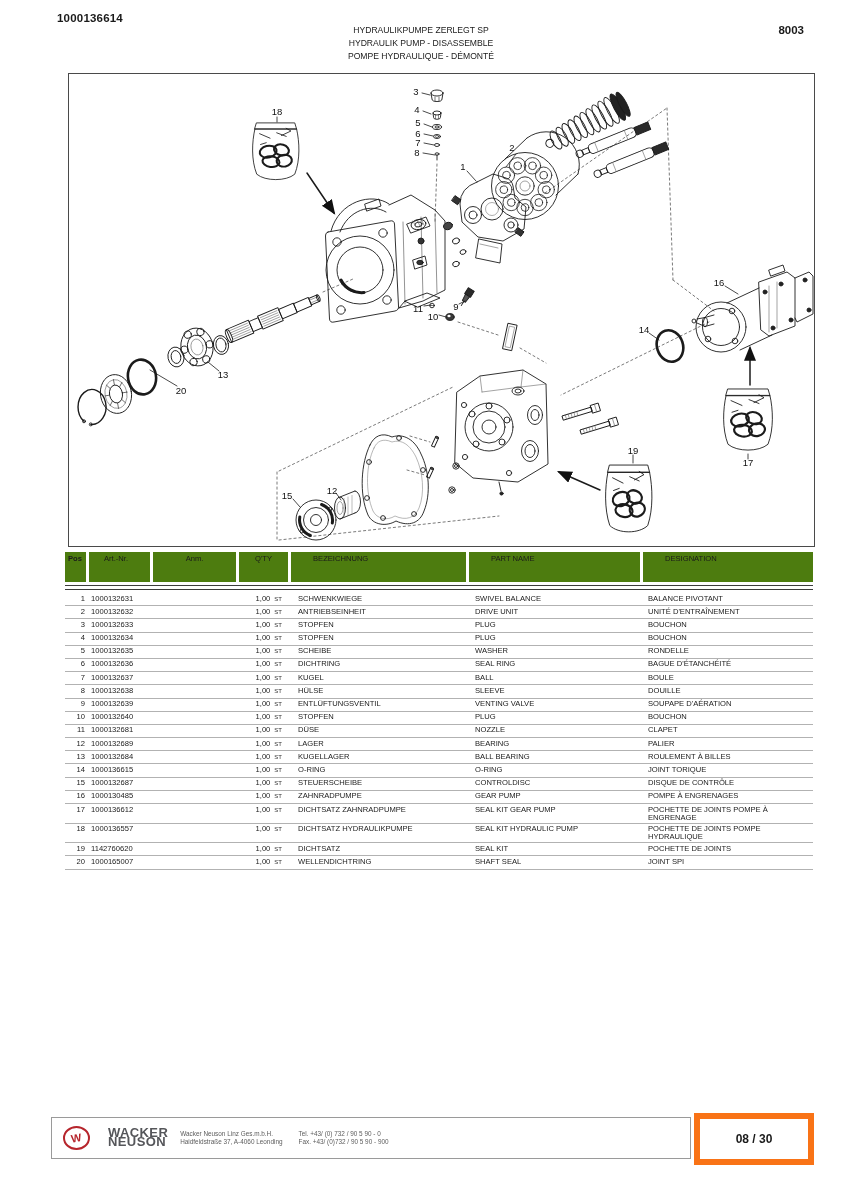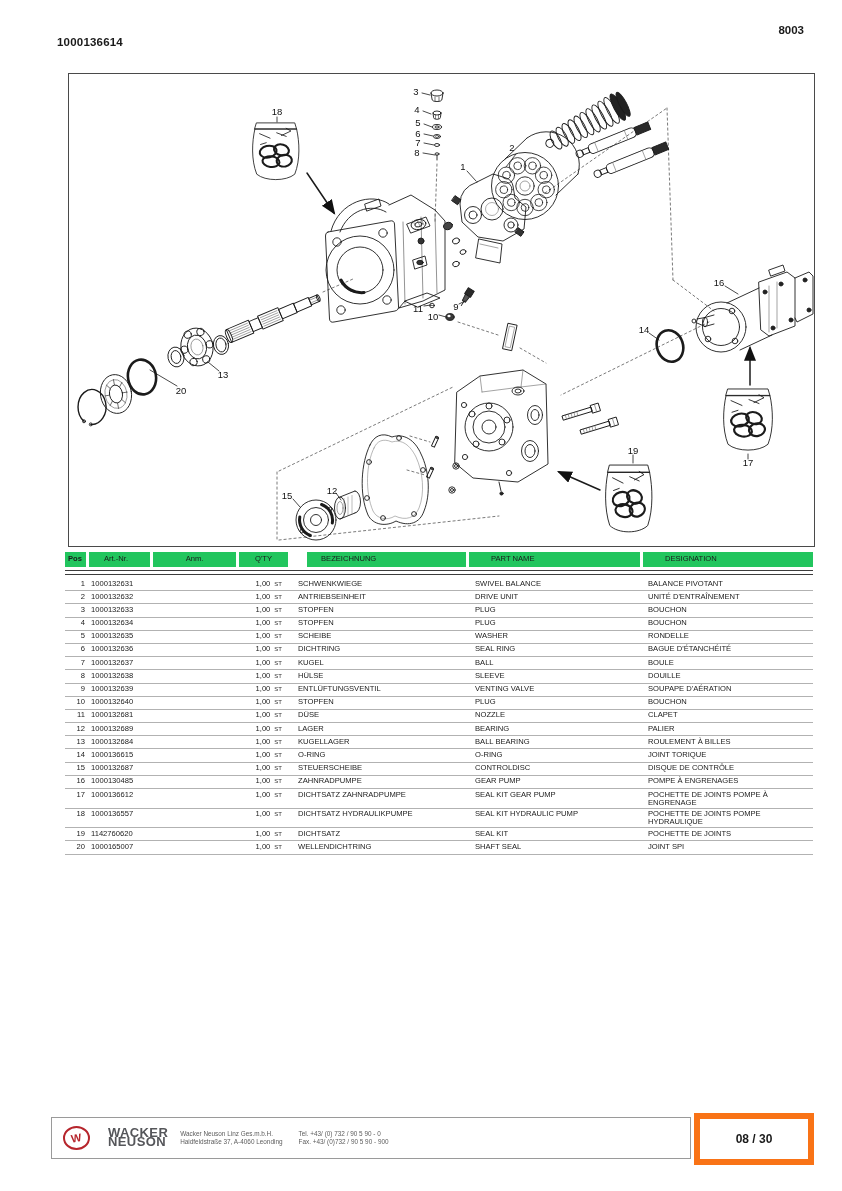--- a/index.html
+++ b/index.html
@@ -1,34 +1,34 @@
 <!DOCTYPE html>
 <html><head>
 <meta charset="utf-8">
 <style>
   html,body{margin:0;padding:0;background:#fff;}
   #page{position:relative;width:842px;height:1191px;background:#fff;overflow:hidden;
         font-family:"Liberation Sans","DejaVu Sans",sans-serif;color:#1a1a1a;}
   
-  .doc-number{position:absolute;left:57px;top:36px;font-size:11.5px;font-weight:bold;letter-spacing:.2px;}
+  .doc-number{position:absolute;left:57px;top:12px;font-size:11.5px;font-weight:bold;letter-spacing:.2px;}
   .page-code{position:absolute;right:38px;top:24px;font-size:11.5px;font-weight:bold;}
   .titles{position:absolute;left:0;right:0;top:24px;text-align:center;font-size:8.6px;line-height:13px;}
   
   #diagram{position:absolute;left:68px;top:73px;width:745px;height:472px;border:1px solid #4a4a4a;}
   #diagram svg{position:absolute;left:0;top:0;}
   #callouts{position:absolute;left:0;top:0;width:100%;height:100%;}
   .callout{position:absolute;transform:translate(-50%,-55%);font-size:9.5px;color:#111;}
   
   #ptable{position:absolute;left:65px;top:552px;width:748px;font-size:7.6px;}
   .thead,.trow{display:grid;grid-template-columns:24px 64px 86px 52px 178px 174px 1fr;}
-  .thead .hc{background:#22c55e;height:15px;line-height:13px;margin-right:3px;white-space:nowrap;}
+  .thead .hc{background:#4d7c0f;height:30px;line-height:13px;margin-right:3px;white-space:nowrap;}
   .hc.pos{font-weight:bold;padding-left:3px;}
   .hc.art{padding-left:15px;}
   .hc.anm,.hc.qty{text-align:center;}
-  .hc.bez{padding-left:14px;margin-left:16px;}
+  .hc.bez{padding-left:22px;}
   .hc.part{padding-left:22px;}
   .hc.des{padding-left:22px;margin-right:0;}
   .dbl-rule{height:3px;border-top:1.4px solid #3c3c3c;border-bottom:1px solid #3c3c3c;margin-top:3px;}
   #tbody{margin-top:3px;}
   .trow{border-bottom:1px solid #b2b2b2;min-height:10.2px;padding:1.5px 0 0.5px 0;align-items:start;}
   .tc{white-space:pre-line;line-height:8.3px;}
   .tc.pos{text-align:right;padding-right:4px;}
   .tc.art{padding-left:2px;}
   .tc.qty{display:flex;justify-content:flex-end;align-items:baseline;padding-right:9px;}
   .tc.qty .unit{font-size:6px;margin-left:4px;color:#333;}
@@ -51,20 +51,25 @@
   .ld{stroke-width:.8;}
   .or{stroke-width:2.2;}
   .thk{stroke-width:2.6;}
 </style>
 </head>
 <body>
 
 <div id="page">
 
   <div class="doc-number">1000136614</div>
+  <div class="titles">
+    <div>HYDRAULIKPUMPE ZERLEGT SP</div>
+    <div>HYDRAULIK PUMP - DISASSEMBLE</div>
+    <div>POMPE HYDRAULIQUE - DÉMONTÉ</div>
+  </div>
   <div class="page-code">8003</div>
 
   <div id="diagram">
     <svg width="745" height="472" viewBox="0 0 745 472">
       <defs>
         <marker id="ah" markerWidth="11" markerHeight="9" refX="8.5" refY="4" orient="auto">
           <path d="M0,0 L10,4 L0,8 Z" fill="#111"></path>
         </marker>
         <g id="bag">
           <path d="M5,1 L45,1 L47,8 L3,8 Z"></path>

